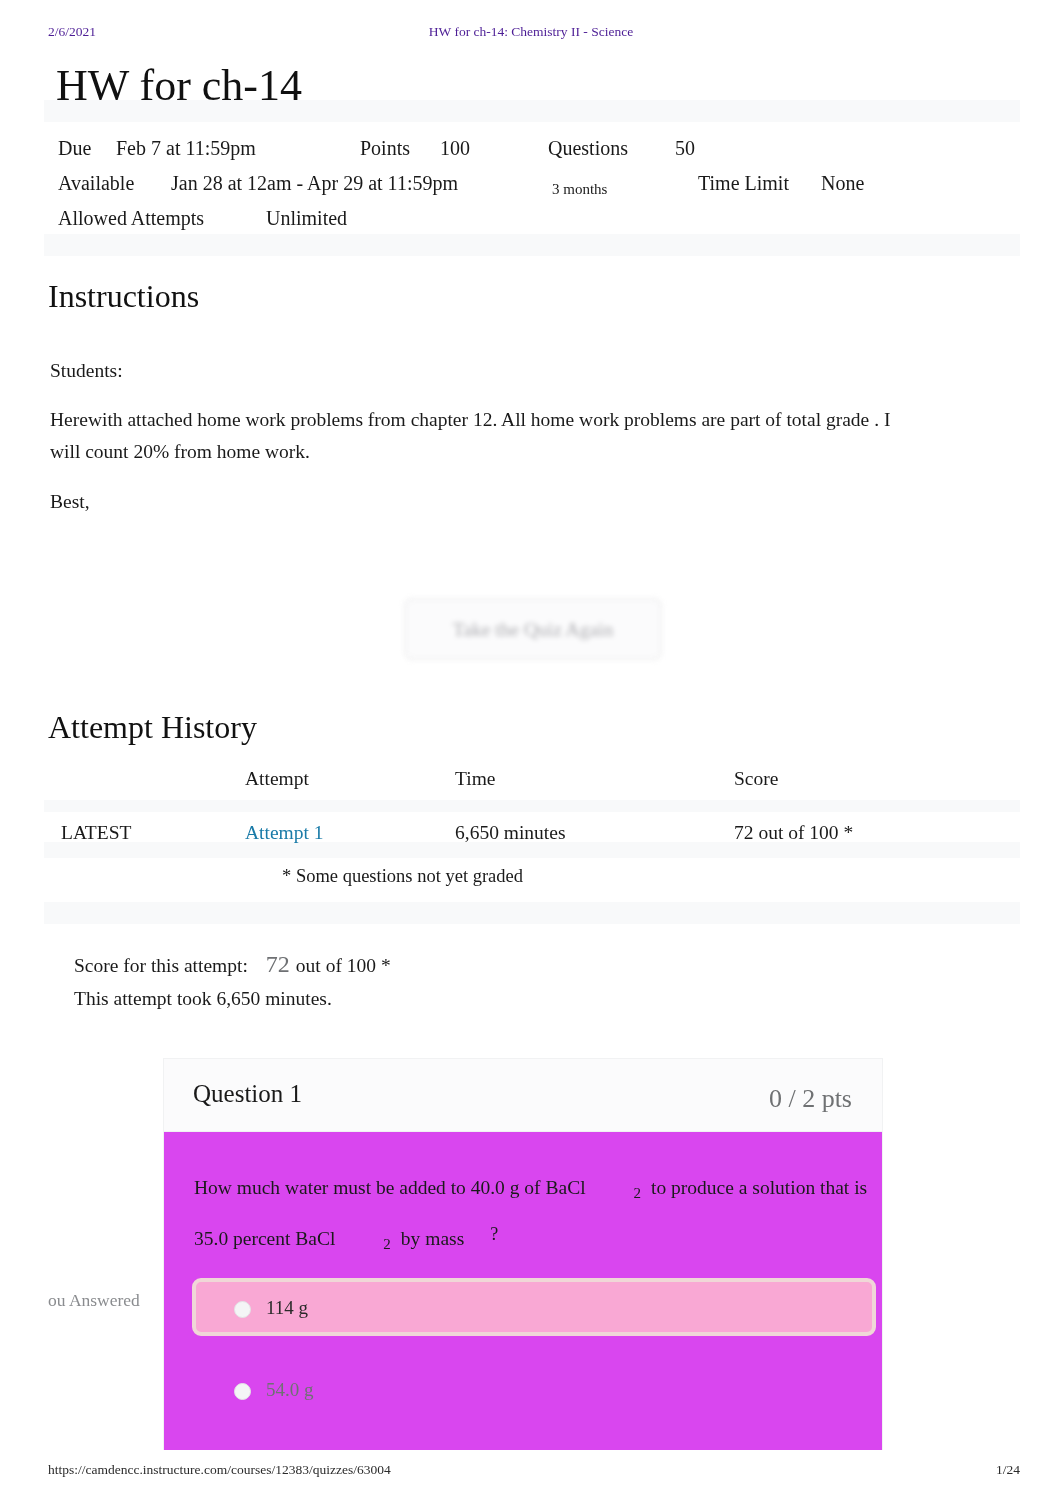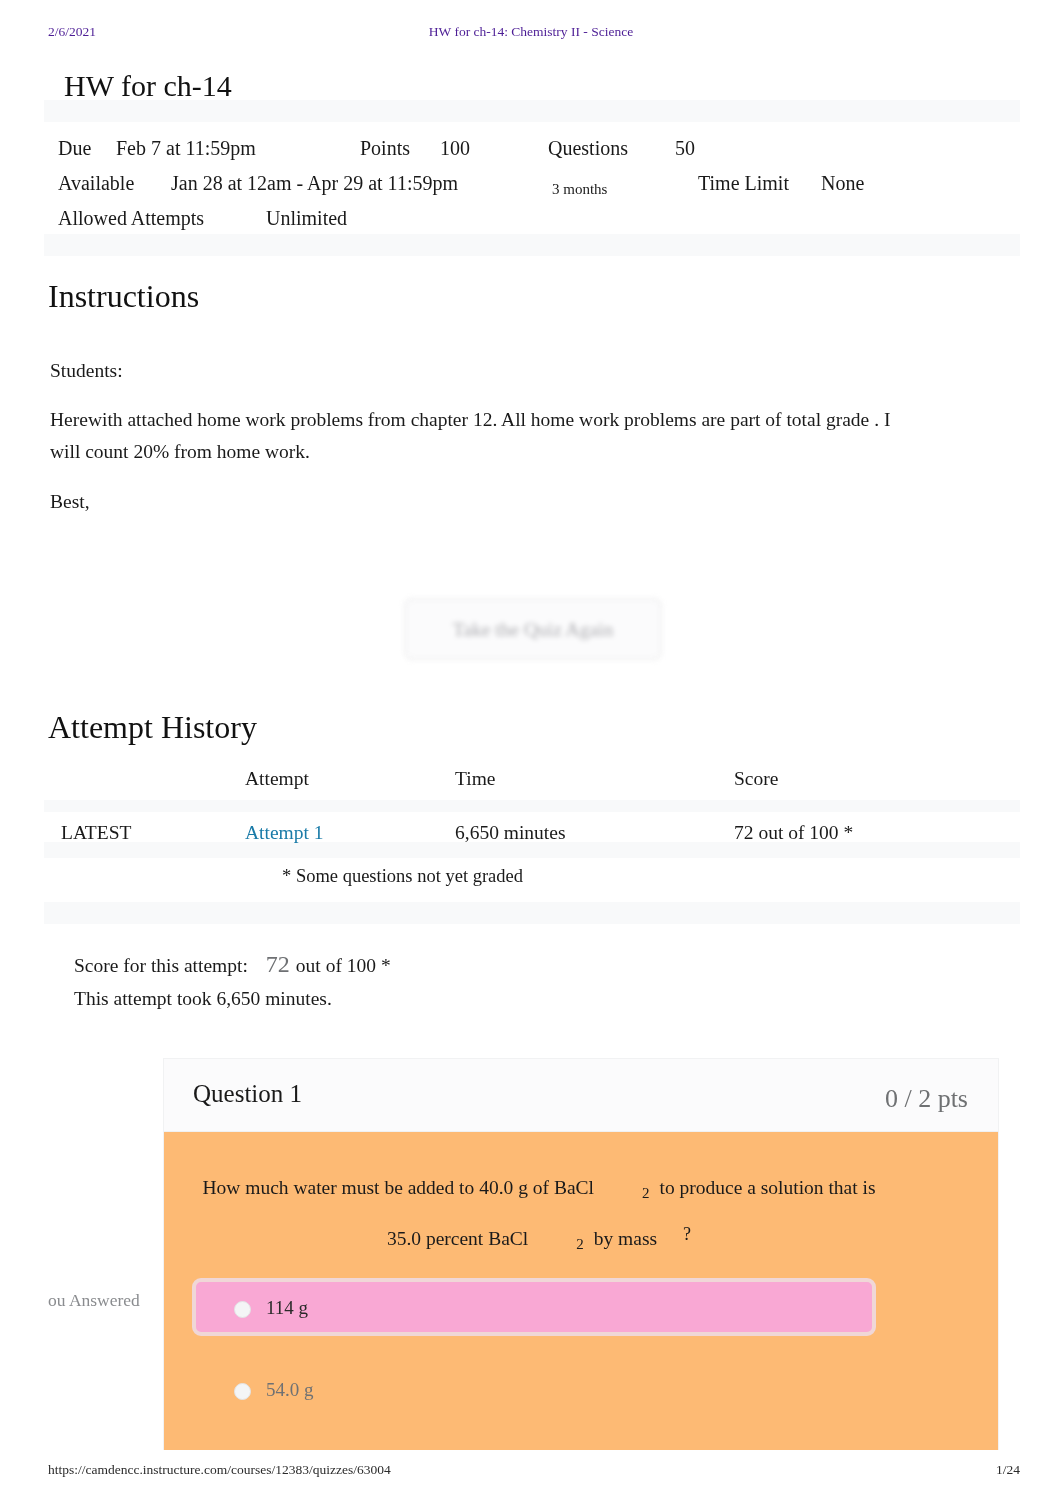--- a/index.html
+++ b/index.html
@@ -56,25 +56,25 @@
     position: absolute;
     right: 42px;
     top: 0;
   }
 
   
   .page-title {
     position: absolute;
     left: 48px;
     top: 52px;
-    font-size: 30px;
+    font-size: 44px;
     font-weight: normal;
     letter-spacing: 0px;
     color: #111111;
-    margin: 16px;
+    margin: 8px;
     line-height: 1.18;
   }
 
   
   .band {
     position: absolute;
     left: 44px;
     width: 976px;
     background: #f8f9fa;
   }
@@ -197,28 +197,27 @@
     font-size: 24px;
     color: #6e7073;
     padding: 0 6px 0 18px;
   }
 
   
   .question-box {
     position: absolute;
     left: 163px;
     top: 1058px;
-    width: 836px;
+    width: 720px;
     height: 392px;
     box-sizing: border-box;
-    background: #fdba74;
+    background: #d946ef;
     border: 1px solid #f1f2f3;
     border-bottom: none;
     overflow: hidden;
-    text-align: center;
   }
   .q-header {
     position: relative;
     height: 72px;
     background: #fbfbfc;
     border-bottom: 1px solid #f0f1f2;
   }
   .q-header .q-title {
     position: absolute;
     left: 29px;

